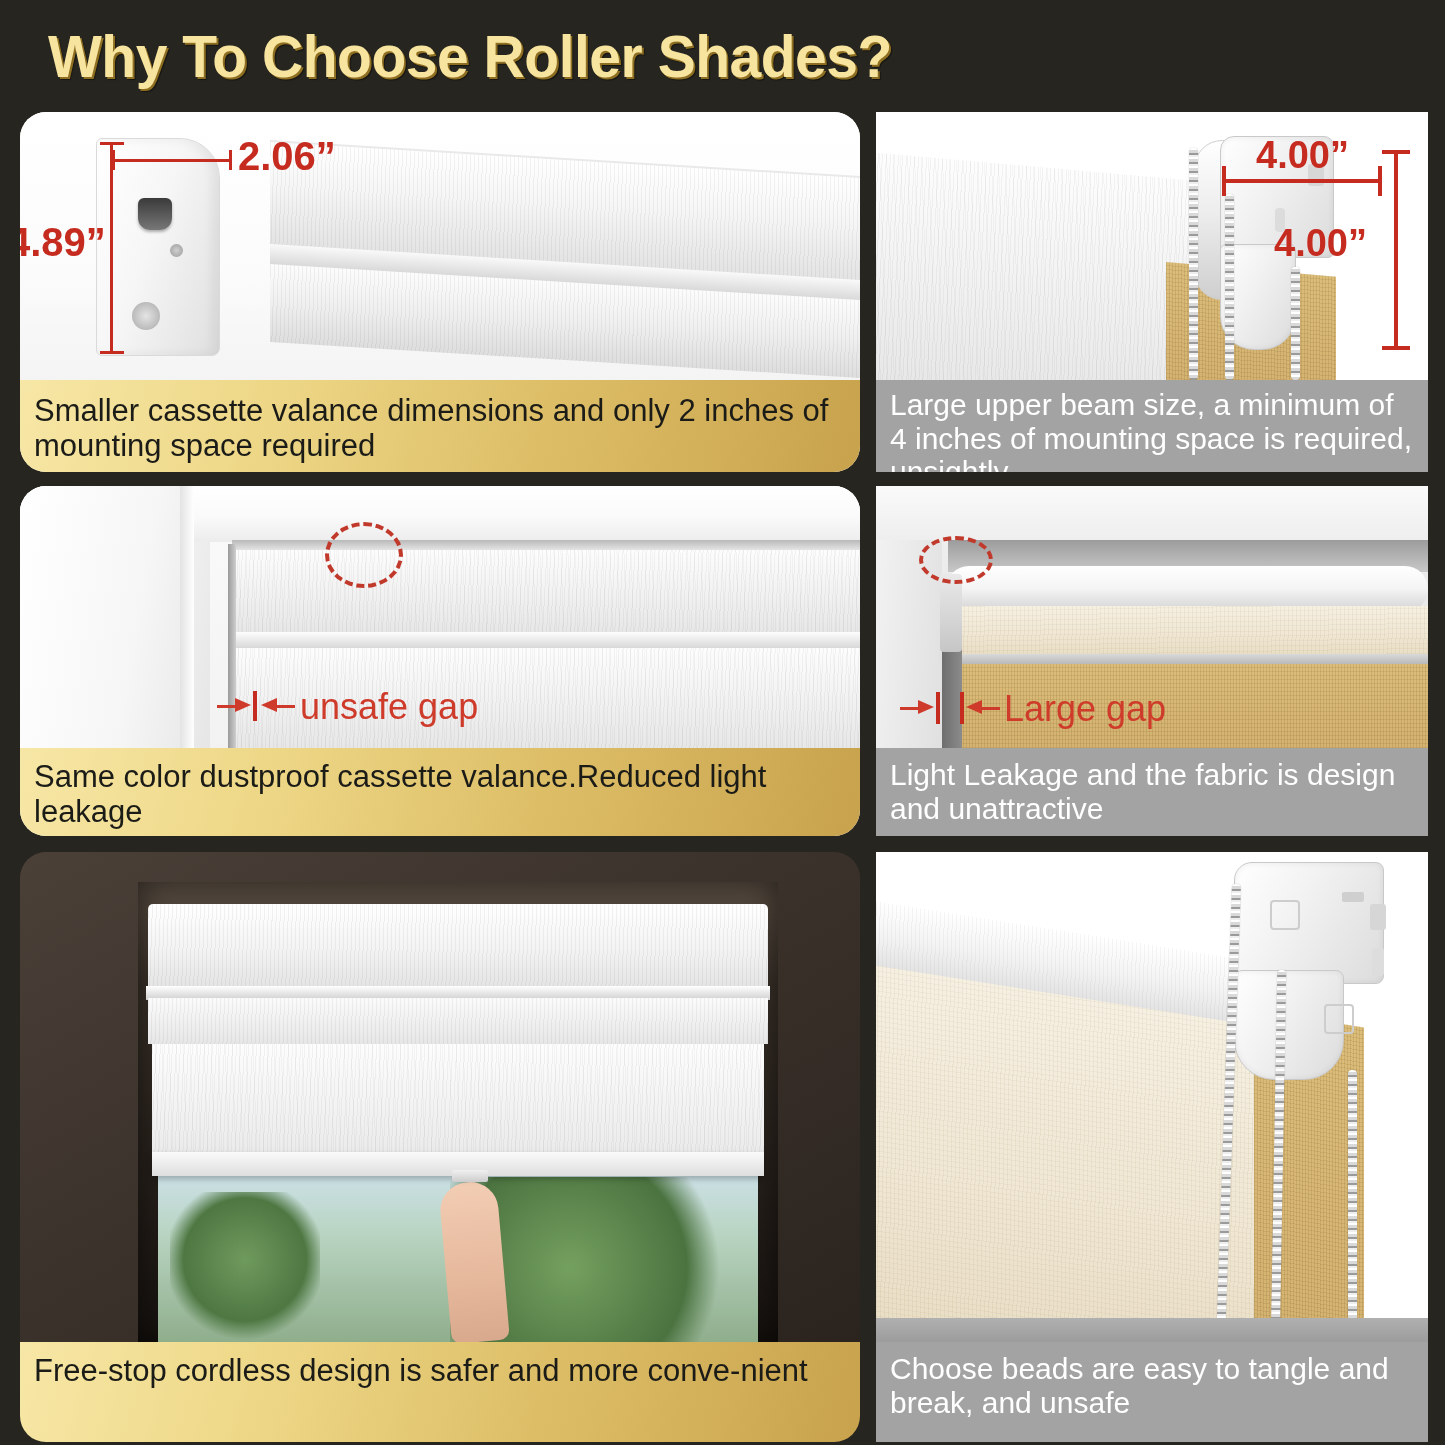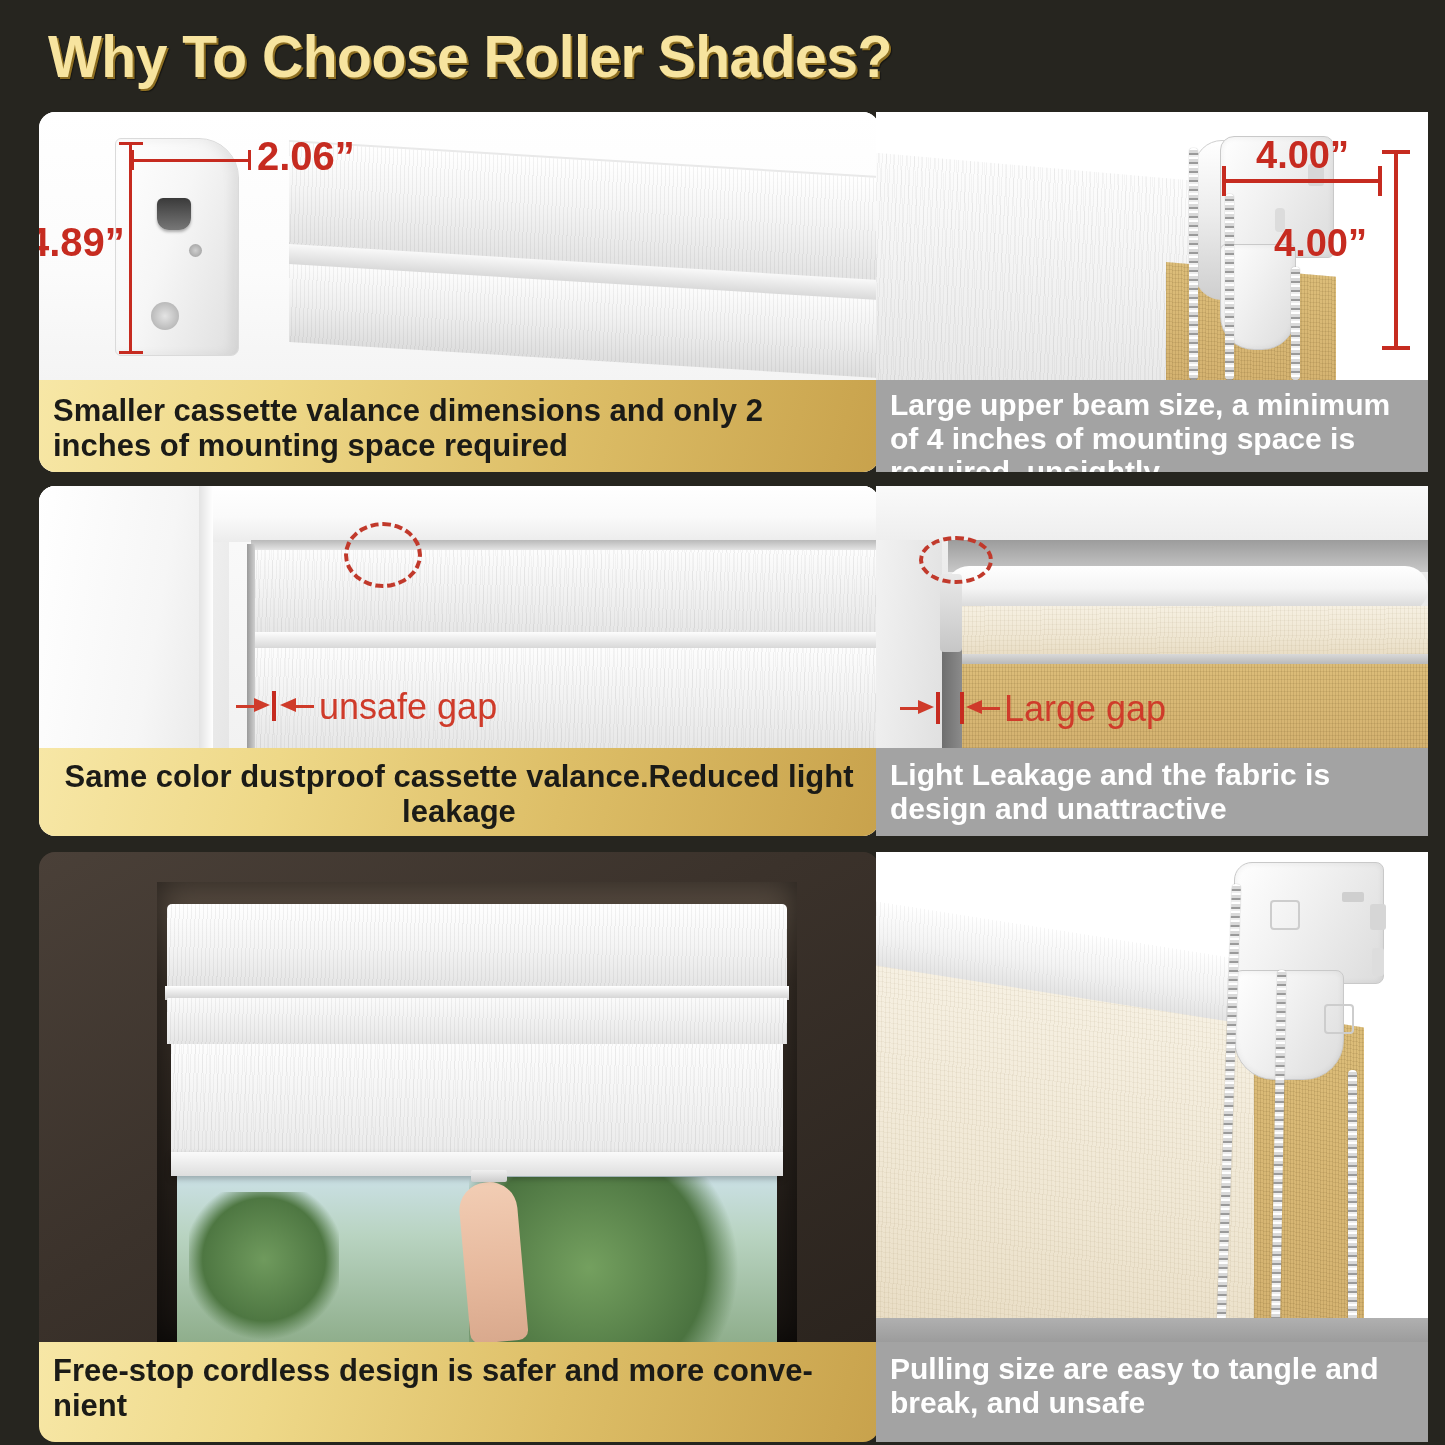--- a/index.html
+++ b/index.html
@@ -24,30 +24,30 @@
     text-shadow: 2px 2px 0 #8e6f22, 3px 3px 1px rgba(0,0,0,0.45);
     white-space:nowrap;
   }
 
   
   .grid { position:absolute; left:0; top:108px; width:1445px; height:1337px; }
 
   .cell { position:absolute; overflow:hidden; }
 
   
-  .cell.left  { border-radius:16px;margin-left:19px; }
+  .cell.left  { border-radius:26px; }
   .cell.right { border-radius:0; }
 
   .photo { position:absolute; left:0; top:0; width:100%; overflow:hidden; background:#fff; }
 
   
   .caption {
     position:absolute; left:0; width:100%;
     padding:4px 14px 8px 14px;
-    font-weight:bold;
+    font-weight:normal;
     line-height:1.12;
   }
   .caption.gold {
     background:linear-gradient(105deg,#f7e7a6 0%,#eed888 28%,#ddbe67 62%,#c8a24c 100%);
     color:#1b1b17;
   }
   .caption.gray {
     background:#a3a3a3;
     color:#ffffff;
   }
@@ -255,21 +255,21 @@
       <div style="position:absolute; left:0; top:0;">
         <div class="arrow-stem" style="left:197px; top:219px; width:18px;"></div>
         <div class="arrow-r" style="left:215px; top:212px;"></div>
         <div class="tick" style="left:233px; top:205px; width:4px; height:30px;"></div>
         <div class="arrow-l" style="left:241px; top:212px;"></div>
         <div class="arrow-stem" style="left:257px; top:219px; width:18px;"></div>
       </div>
       <div class="gap-label" style="left:280px; top:200px; font-size:36px;">unsafe gap</div>
     </div>
 
-    <div class="caption gold" style="top:262px; height:88px; font-size:31px; padding-top:12px;text-align:center;">
+    <div class="caption gold" style="top:262px; height:88px; font-size:31px; padding-top:12px;">
       <span>Same color dustproof cassette valance.Reduced light leakage</span>
     </div>
   </div>
 
   <div class="cell right" style="left:876px; top:378px; width:552px; height:350px; background:#fff;">
 
     <div class="photo" style="height:262px; background:linear-gradient(180deg,#f3f3f3 0%,#eaeaea 40%,#e2e2e2 100%);">
 
       <div style="position:absolute; left:0; top:0; width:552px; height:54px;
                   background:linear-gradient(180deg,#fafafa,#eeeeee);"></div>
@@ -395,17 +395,17 @@
         </div>
       <div class="chain" style="left:472px; top:218px; height:272px;">
           <div class="chain-inner"></div>
         </div>
 
       <div style="position:absolute; left:0; top:466px; width:552px; height:24px;
                   background:linear-gradient(180deg,#b0b0b0,#9c9c9c);"></div>
     </div>
 
     <div class="caption gray" style="top:490px; height:100px; font-size:30px; padding-top:10px;">
-      <span>Pulling size are easy to tangle and break, and unsafe</span>
+      <span>Choose beads are easy to tangle and break, and unsafe</span>
     </div>
   </div>
 
 </div>
 
 </body></html>

